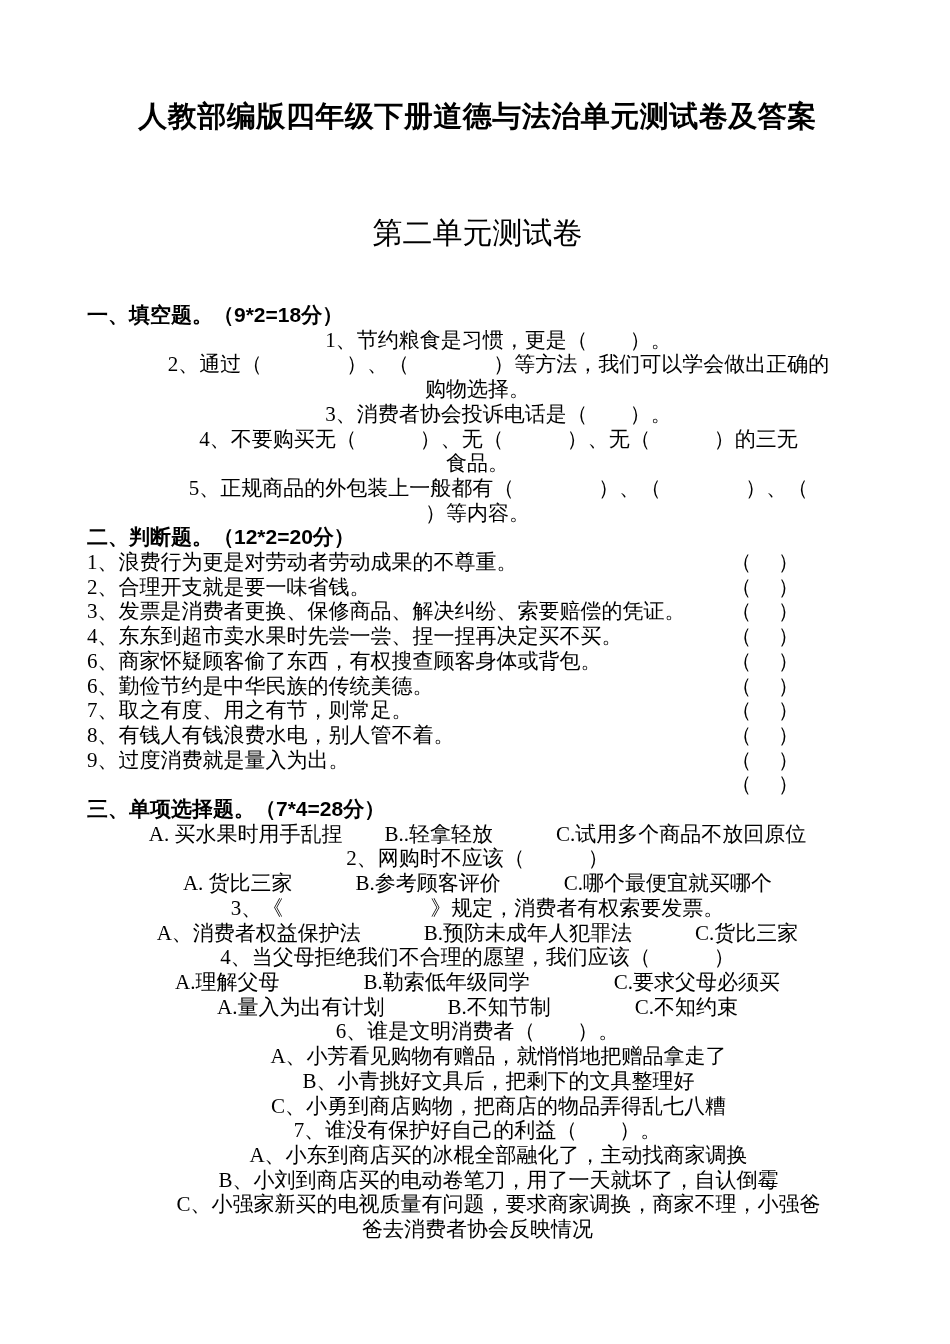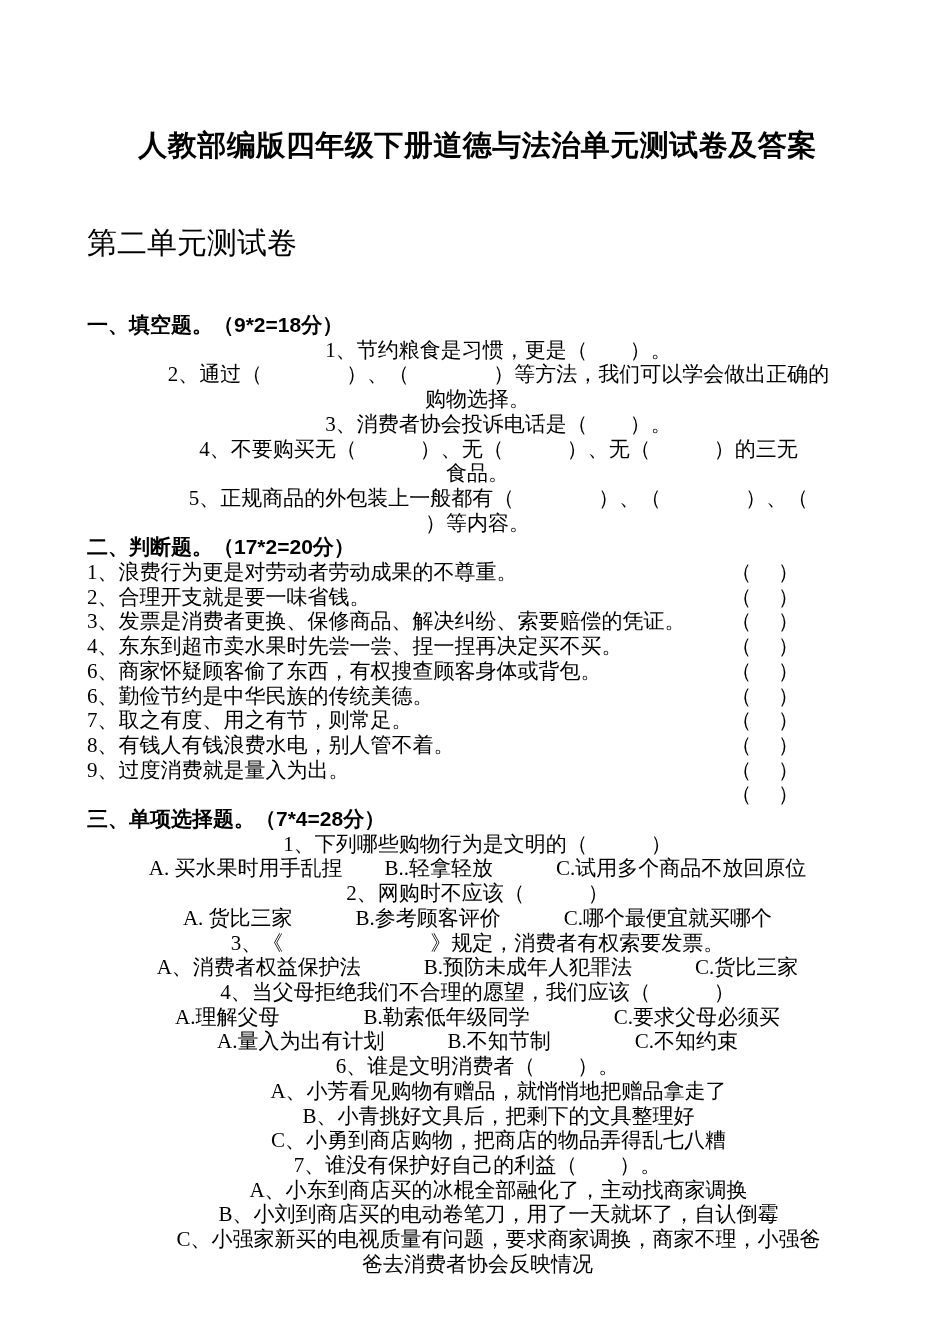--- a/index.html
+++ b/index.html
@@ -20,25 +20,24 @@
     padding: 0 82px 0 87px;
   }
   .doc-title {
     padding-top: 98px;
     text-align: center;
     font-family: "Liberation Sans", sans-serif;
     font-weight: bold;
     font-size: 29px;
     line-height: 36px;
     letter-spacing: 0.5px;
-    margin-top: 29px;
   }
   .doc-subtitle {
-    margin-top: 62px;
-    text-align: left;
+    margin-top: 81px;
+    text-align: center;
     font-family: "Liberation Serif", serif;
     font-weight: normal;
     font-size: 30px;
     line-height: 36px;
   }
   .body-text {
     margin-top: 52px;
     font-size: 21px;
     line-height: 24.7px;
   }
@@ -85,39 +84,38 @@
             <div class="line">购物选择。</div>
             <div class="line indent">3、消费者协会投诉电话是（　　）。</div>
             <div class="line indent">4、不要购买无（　　　）、无（　　　）、无（　　　）的三无</div>
             <div class="line">食品。</div>
             <div class="line indent">5、正规商品的外包装上一般都有（　　　　）、（　　　　）、（</div>
             <div class="line">）等内容。</div>
           </div>
       </div>
 
       <div>
-        <div class="sec-heading">二、判断题。（17*2=20分）</div>
+        <div class="sec-heading">二、判断题。（12*2=20分）</div>
         <div>
             <div class="line judge"><span>1、浪费行为更是对劳动者劳动成果的不尊重。</span><span class="slot">（　 ）</span></div>
             <div class="line judge"><span>2、合理开支就是要一味省钱。</span><span class="slot">（　 ）</span></div>
             <div class="line judge"><span>3、发票是消费者更换、保修商品、解决纠纷、索要赔偿的凭证。</span><span class="slot">（　 ）</span></div>
             <div class="line judge"><span>4、东东到超市卖水果时先尝一尝、捏一捏再决定买不买。</span><span class="slot">（　 ）</span></div>
             <div class="line judge"><span>6、商家怀疑顾客偷了东西，有权搜查顾客身体或背包。</span><span class="slot">（　 ）</span></div>
             <div class="line judge"><span>6、勤俭节约是中华民族的传统美德。</span><span class="slot">（　 ）</span></div>
             <div class="line judge"><span>7、取之有度、用之有节，则常足。</span><span class="slot">（　 ）</span></div>
             <div class="line judge"><span>8、有钱人有钱浪费水电，别人管不着。</span><span class="slot">（　 ）</span></div>
             <div class="line judge"><span>9、过度消费就是量入为出。</span><span class="slot">（　 ）</span></div>
             <div class="line judge"><span class="slot">（　 ）</span></div>
           </div>
       </div>
 
       <div>
         <div class="sec-heading">三、单项选择题。（7*4=28分）</div>
         <div>
-            <div class="line">1、下列哪些购物行为是文明的（　　　）</div>
             <div class="line">A. 买水果时用手乱捏　　B..轻拿轻放　　　C.试用多个商品不放回原位</div>
             <div class="line">2、网购时不应该（　　　）</div>
             <div class="line">A. 货比三家　　　B.参考顾客评价　　　C.哪个最便宜就买哪个</div>
             <div class="line">3、《　　　　　　　》规定，消费者有权索要发票。</div>
             <div class="line">A、消费者权益保护法　　　B.预防未成年人犯罪法　　　C.货比三家</div>
             <div class="line">4、当父母拒绝我们不合理的愿望，我们应该（　　　）</div>
             <div class="line">A.理解父母　　　　B.勒索低年级同学　　　　C.要求父母必须买</div>
             <div class="line">A.量入为出有计划　　　B.不知节制　　　　C.不知约束</div>
             <div class="line">6、谁是文明消费者（　　）。</div>
             <div class="line indent">A、小芳看见购物有赠品，就悄悄地把赠品拿走了</div>

